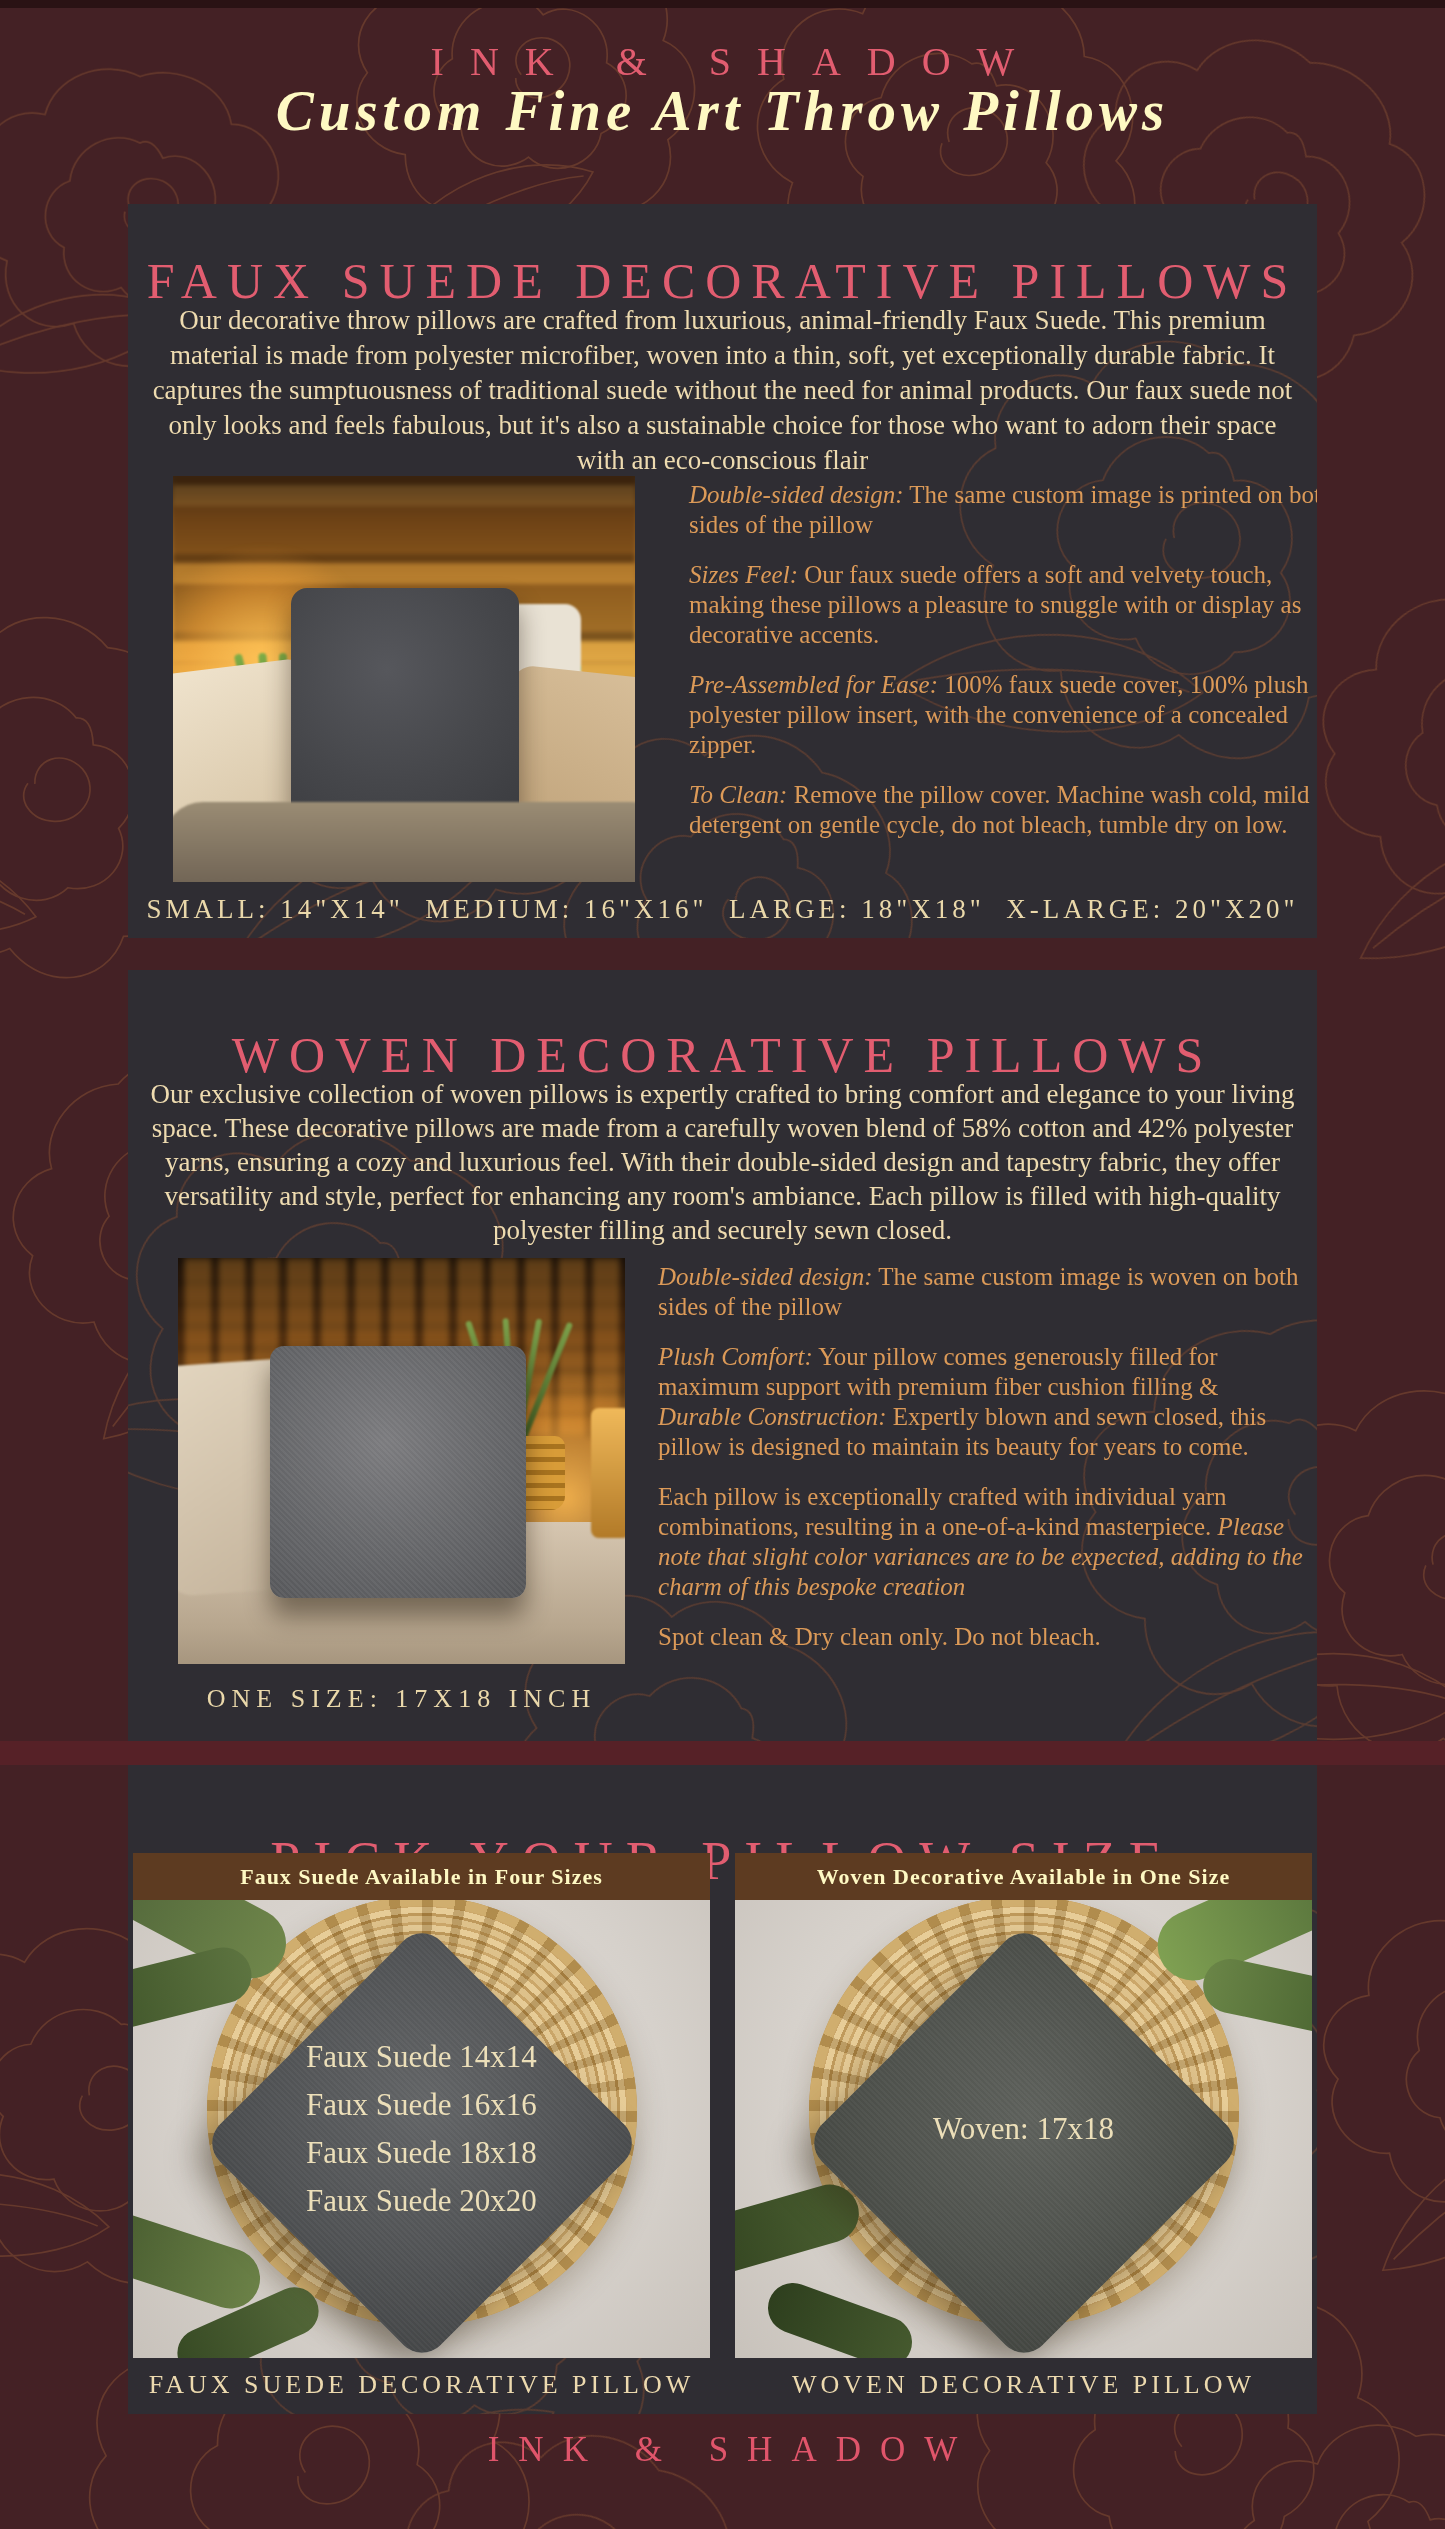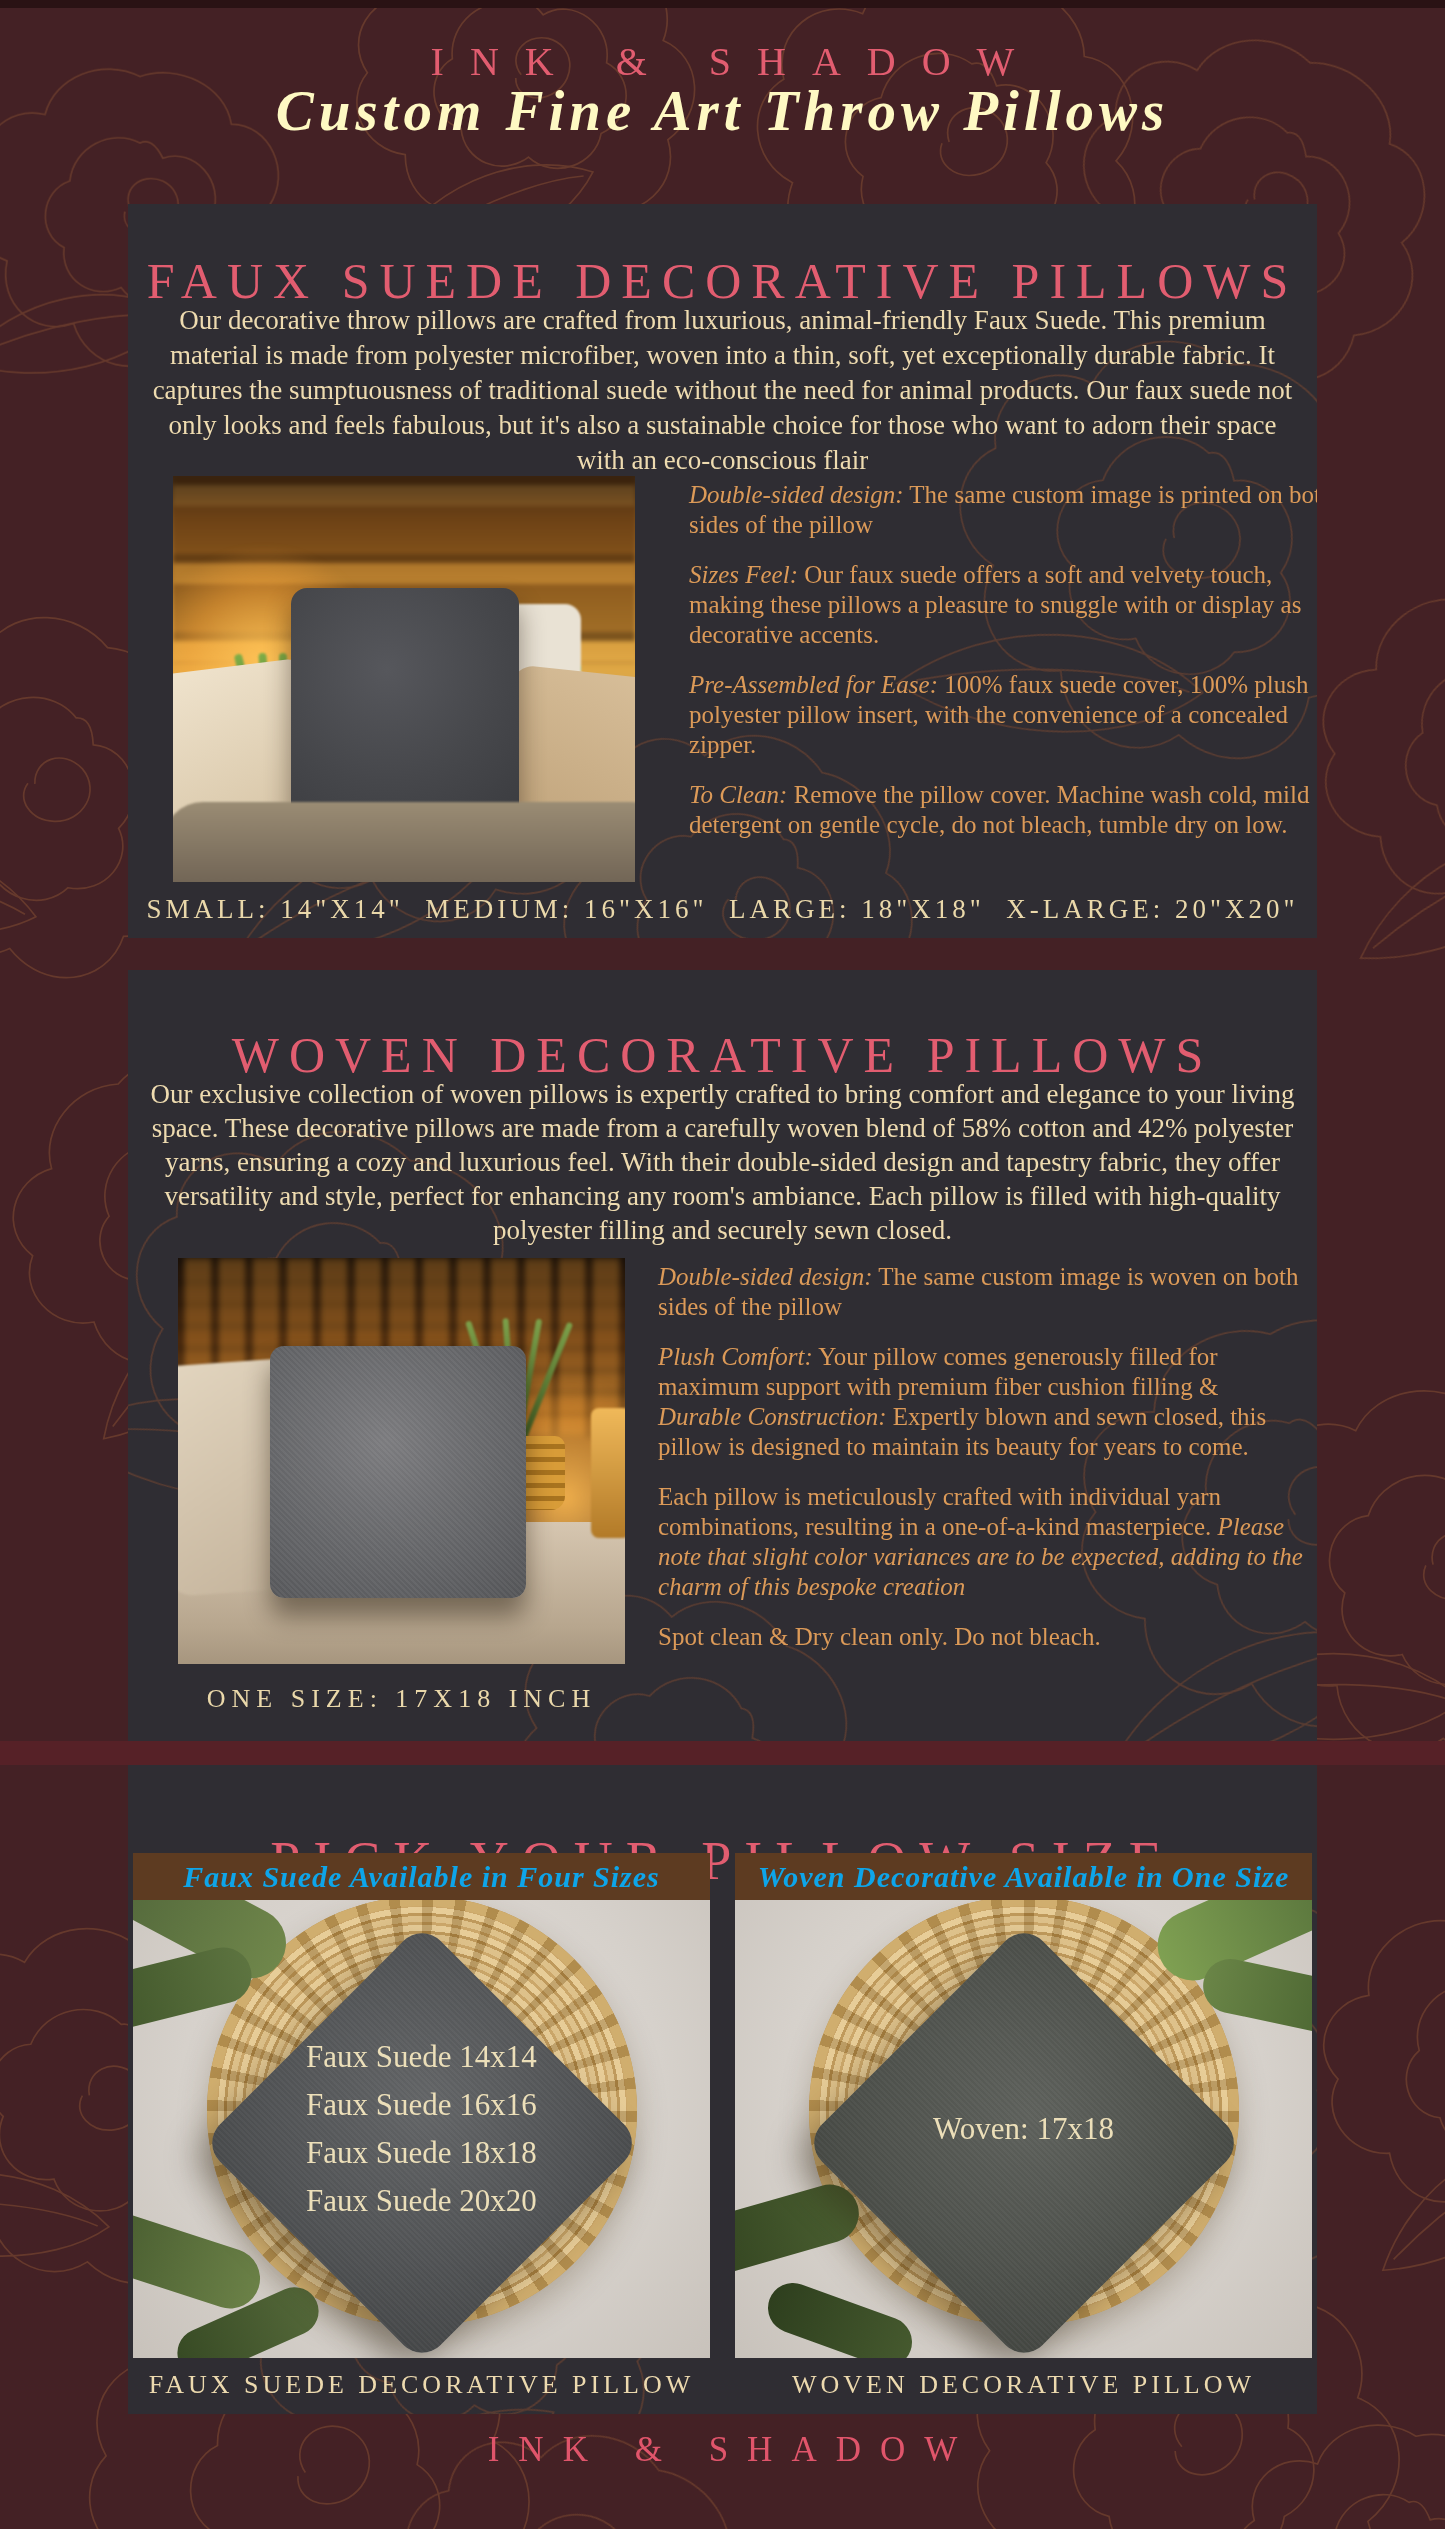--- a/index.html
+++ b/index.html
@@ -80,21 +80,21 @@
     background:radial-gradient(circle at 45% 38%,#7b7b7e 0%,#646568 55%,#535457 100%);
     box-shadow:0 18px 26px rgba(25,15,5,.45);}
   #photo2 .main-pillow2:after{content:"";position:absolute;inset:0;border-radius:14px;
     background:repeating-linear-gradient(45deg,rgba(255,255,255,.05) 0 2px,transparent 2px 4px);}
 
   
   .card{position:absolute;top:88px;width:577px;height:505px;}
   #card-left{left:5px;} #card-right{left:607px;}
   .card-banner{position:absolute;left:0;top:0;width:100%;height:47px;background:#5d3b21;
     display:flex;align-items:center;justify-content:center;}
-  .card-banner span{color:#0ea5e9;font-style:italic;font-size:30px;font-weight:700;letter-spacing:1px;}
+  .card-banner span{color:#fef9c3;font-size:22px;font-weight:700;letter-spacing:1px;}
   .card-photo{position:absolute;left:0;top:47px;width:100%;height:458px;overflow:hidden;
     background:radial-gradient(circle at 50% 40%,#e3deda 0%,#d6d1cb 60%,#c8c2bb 100%);}
   .basket{position:absolute;left:50%;top:46%;width:430px;height:430px;border-radius:50%;transform:translate(-50%,-50%);
     background:repeating-radial-gradient(circle at 50% 50%,#e4c78e 0 6px,#c49c5a 6px 9px,#d9ba7f 9px 15px,#b68d4a 15px 18px);
     box-shadow:0 14px 30px rgba(70,50,20,.25), inset 0 0 0 10px #caa45f;}
   .basket:after{content:"";position:absolute;inset:0;border-radius:50%;
     background:repeating-conic-gradient(rgba(110,78,30,.28) 0 3deg,rgba(255,245,220,.12) 3deg 9deg);}
   .leaf{position:absolute;border-radius:999px;}
   .diamond-pillow{position:absolute;left:50%;top:53%;width:312px;height:312px;border-radius:26px;
     transform:translate(-50%,-50%) rotate(45deg);
@@ -217,21 +217,21 @@
           <i style="left:88px;transform:rotate(22deg)"></i>
       </div>
       <div class="vase"></div>
       <div class="candle"></div>
       <div class="pillow-soft main-pillow2"></div>
     </div>
 
     <div class="features" style="left:530px;top:292px;width:648px">
       <p class="feature"><em>Double-sided design:</em><span> The same custom image is woven on both sides of the pillow</span></p>
       <p class="feature"><em>Plush Comfort:</em><span> Your pillow comes generously filled for maximum support with premium fiber cushion filling &amp; </span><em>Durable Construction:</em><span> Expertly blown and sewn closed, this pillow is designed to maintain its beauty for years to come.</span></p>
-      <p class="feature"><span>Each pillow is meticulously crafted with individual yarn combinations, resulting in a one-of-a-kind masterpiece. </span><em>Please note that slight color variances are to be expected, adding to the charm of this bespoke creation</em></p>
+      <p class="feature"><span>Each pillow is exceptionally crafted with individual yarn combinations, resulting in a one-of-a-kind masterpiece. </span><em>Please note that slight color variances are to be expected, adding to the charm of this bespoke creation</em></p>
       <p class="feature"><span>Spot clean &amp; Dry clean only. Do not bleach.</span></p>
     </div>
 
     <div class="caps-line" style="left:50px;width:447px;top:714px;font-size:26px;letter-spacing:6px">ONE SIZE: 17X18 INCH</div>
   </section>
 
   <div class="divider-band"></div>
 
   <section class="panel" id="panel-picker">
     <svg class="panel-pattern">

